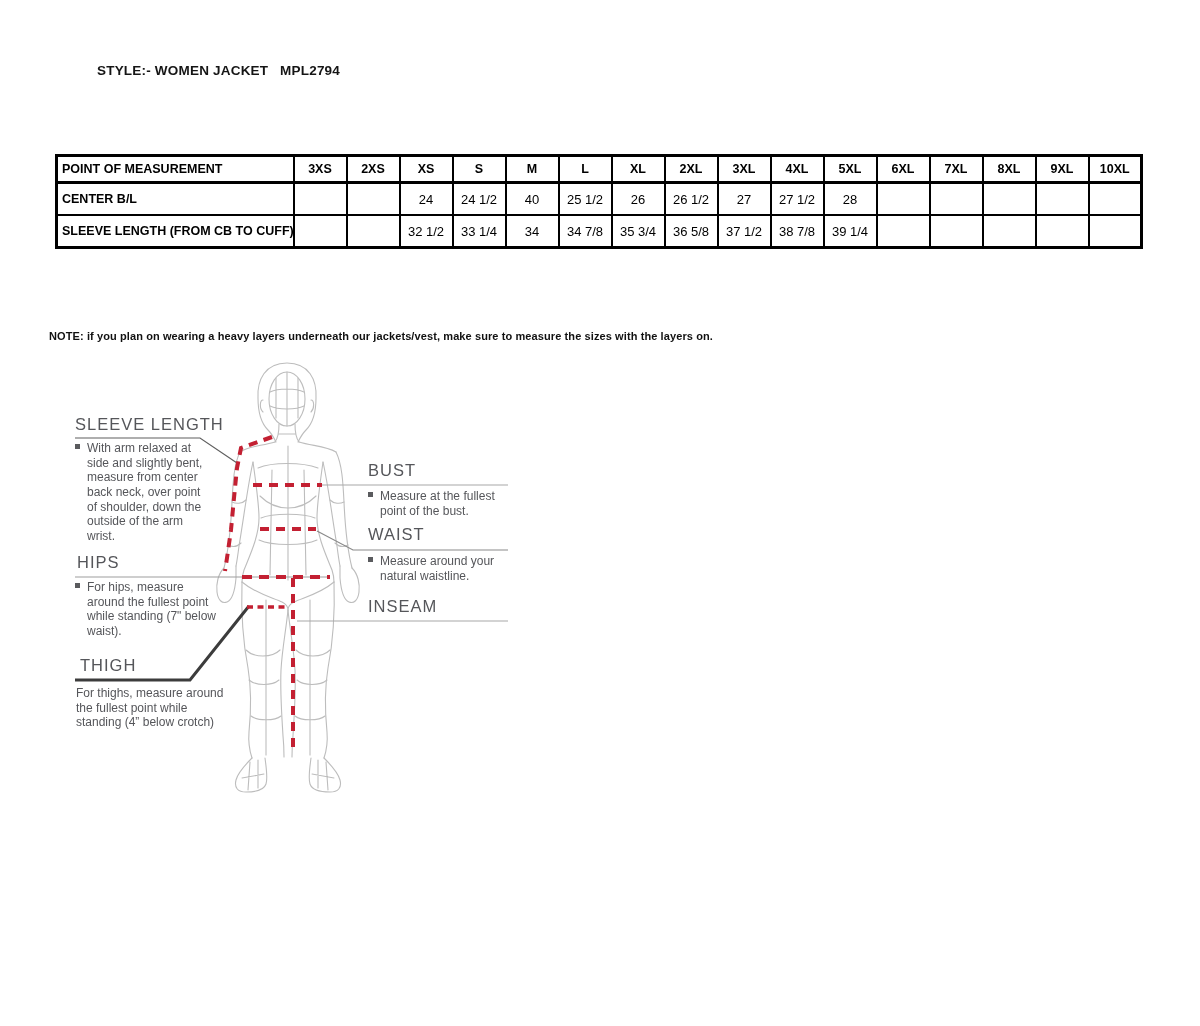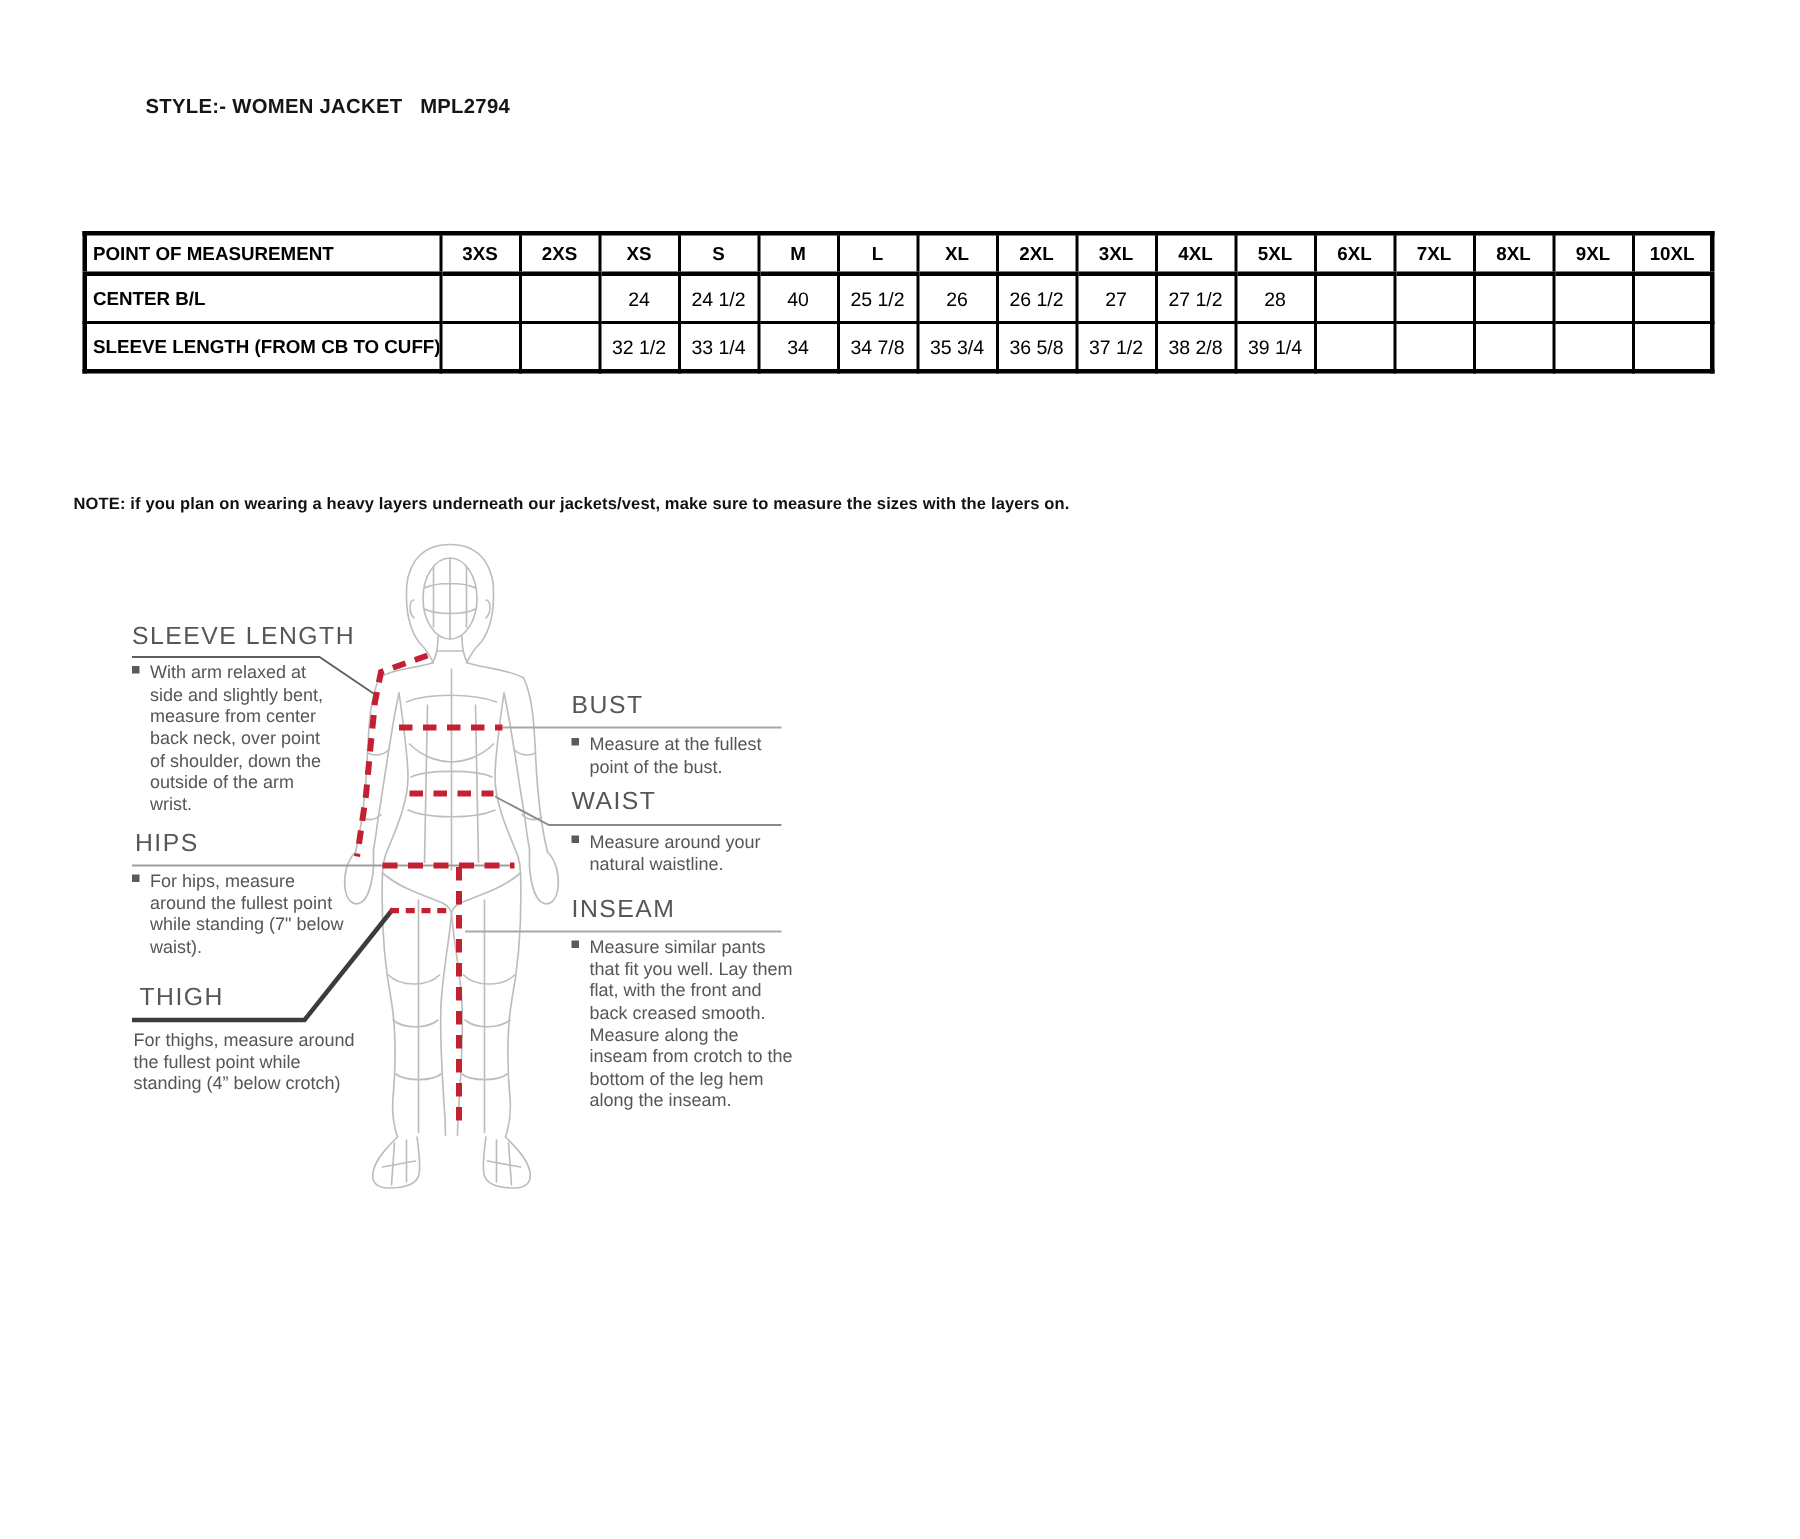--- a/index.html
+++ b/index.html
@@ -32,21 +32,21 @@
   table.size-table tbody td{height:30px;font-size:13px;text-align:center;}
   table.size-table tbody td.row-label{
     font-size:12.5px;font-weight:bold;text-align:left;padding-left:4px;
   }
   
   .note-line{
     position:absolute;left:49px;top:304px;
     font-size:11px;font-weight:bold;color:#111;letter-spacing:.1px;margin-top:26px;
   }
   
-  .guide{position:absolute;left:73px;top:350px;width:500px;height:465px;}
+  .guide{position:absolute;left:60px;top:350px;width:500px;height:465px;}
   .guide svg{position:absolute;left:0;top:0;}
   .g-heading{
     position:absolute;font-size:16.5px;color:#55565a;letter-spacing:1px;
     font-weight:400;white-space:nowrap;
   }
   .g-text{
     position:absolute;font-size:12px;line-height:1.22;color:#55565a;
   }
   .g-text.bulleted{padding-left:0;}
   .bullet{
@@ -136,21 +136,21 @@
           <td class="row-label">SLEEVE LENGTH (FROM CB TO CUFF)</td>
           <td></td>
           <td></td>
           <td>32 1/2</td>
           <td>33 1/4</td>
           <td>34</td>
           <td>34 7/8</td>
           <td>35 3/4</td>
           <td>36 5/8</td>
           <td>37 1/2</td>
-          <td>38 2/8</td>
+          <td>38 7/8</td>
           <td>39 1/4</td>
           <td></td>
           <td></td>
           <td></td>
           <td></td>
           <td></td>
         </tr>
       </tbody>
   </table>
 </div>
@@ -247,18 +247,14 @@
     <span>Measure at the fullest point of the bust.</span>
   </div>
 
   <div class="g-heading waist-heading">WAIST</div>
   <div class="g-text bulleted waist-text">
     <span class="bullet"></span>
     <span>Measure around your natural waistline.</span>
   </div>
 
   <div class="g-heading inseam-heading">INSEAM</div>
-  <div class="g-text bulleted inseam-text">
-    <span class="bullet"></span>
-    <span>Measure similar pants that fit you well. Lay them flat, with the front and back creased smooth. Measure along the inseam from crotch to the bottom of the leg hem along the inseam.</span>
-  </div>
 
 </div>
 
 </body></html>

